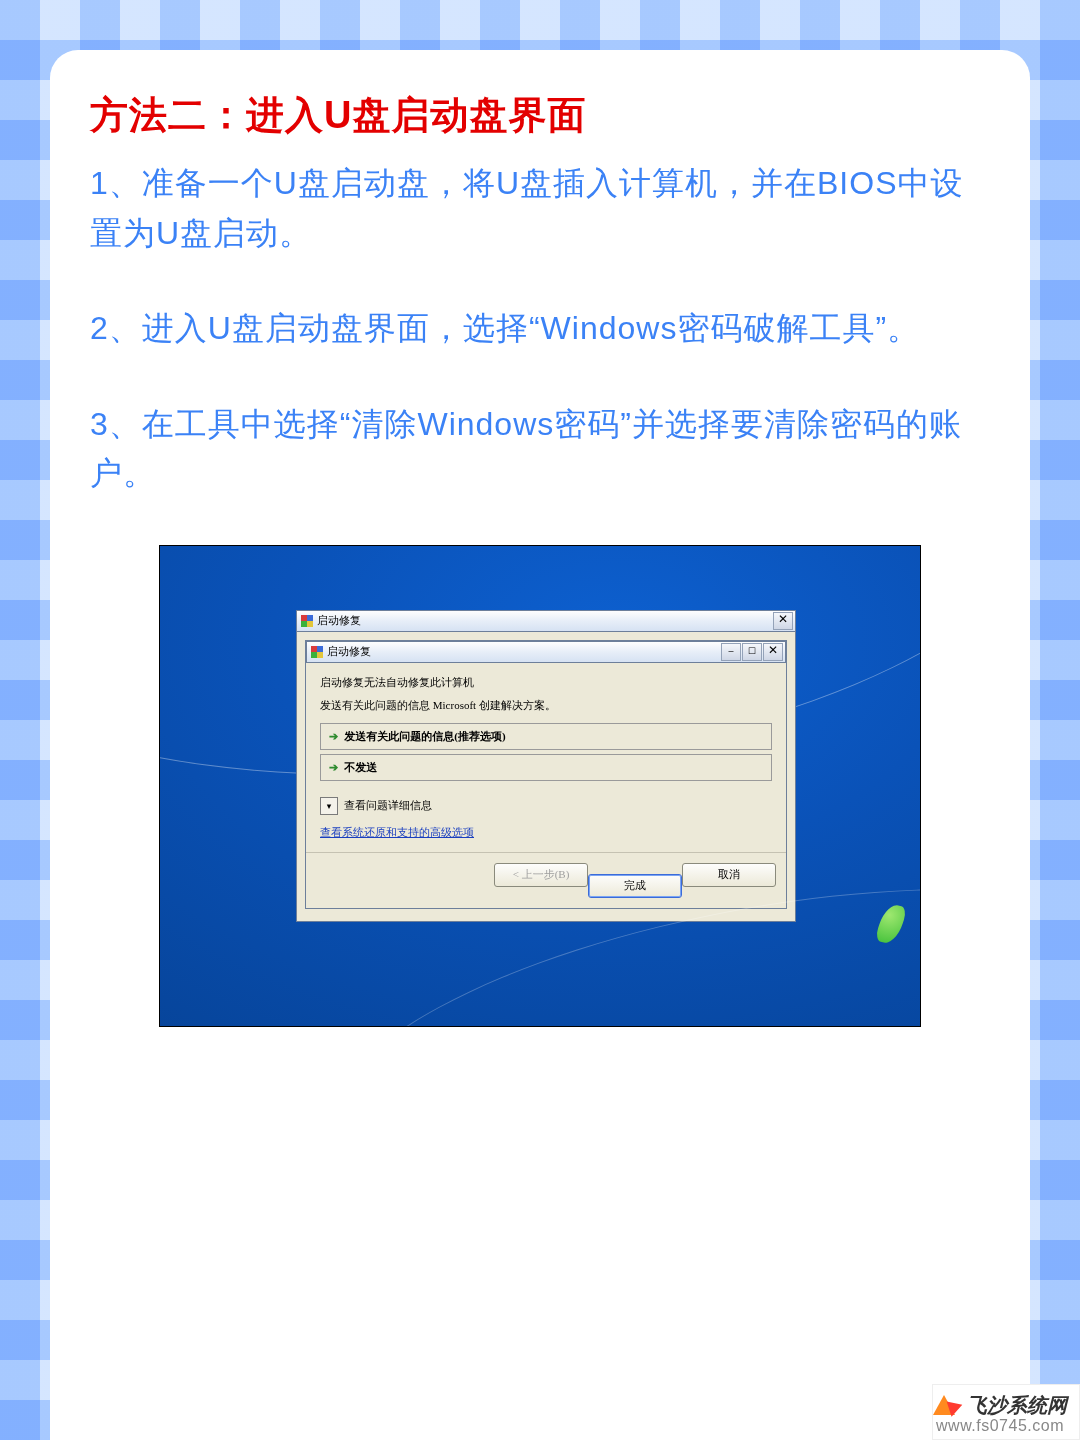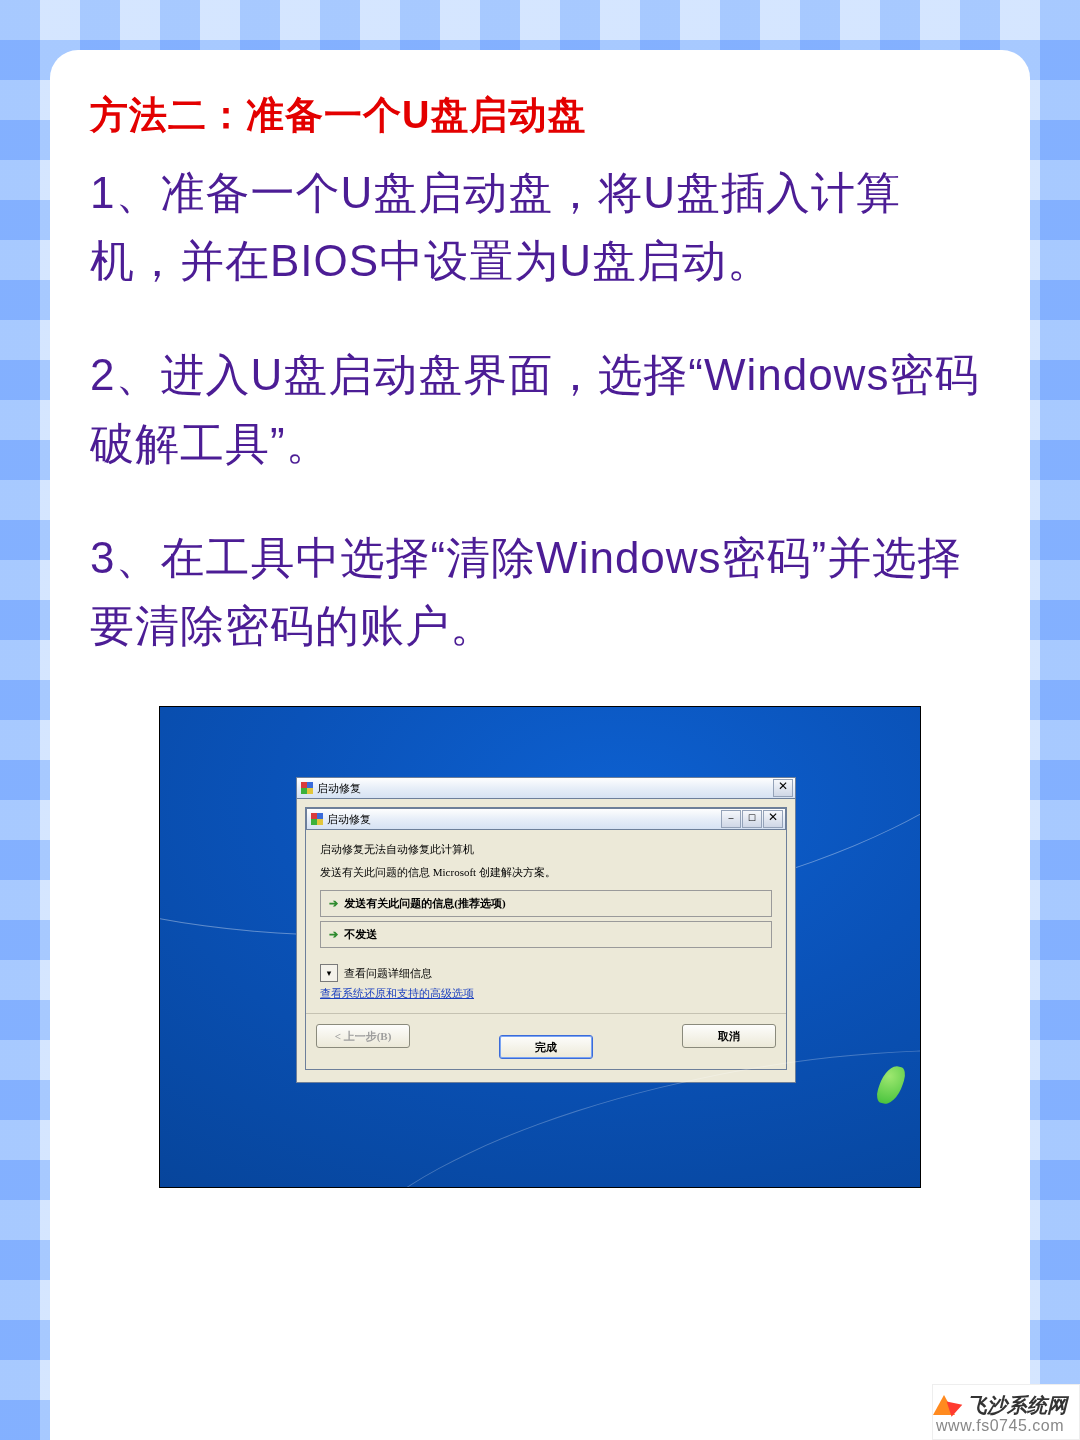--- a/index.html
+++ b/index.html
@@ -14,21 +14,21 @@
   }
   .page {
     position: absolute;
     left: 50px; top: 50px; right: 50px; bottom: 0;
     background: #fff;
     border-radius: 28px 28px 0 0;
     padding: 40px 40px 0 40px;
   }
 
   .method-title { color:#e30000; font-size:38px; font-weight:700; letter-spacing:1px; margin-bottom:18px; }
-  .step { color:#4c1d95; font-size:44px; line-height:1.55; margin-bottom:46px; letter-spacing:1px; }
+  .step { color:#3b82f6; font-size:32px; line-height:1.55; margin-bottom:46px; letter-spacing:1px; }
   .step:last-of-type { margin-bottom:22px; }
 
   .illustration {
     width: 760px; margin: 0 auto;
     background: radial-gradient(ellipse 980px 620px at 60% 20%, #0d60d0 0%, #0a52b8 35%, #053e8c 100%);
     position: relative;
     border: 1px solid #000;
   }
   
   .illustration::before, .illustration::after {
@@ -45,21 +45,21 @@
   }
   .leaf {
     position:absolute; right:18px; bottom:82px; width:22px; height:40px;
     background: radial-gradient(circle at 30% 30%, #9fe870, #3fbf38);
     border-radius: 60% 30% 60% 30%;
     transform: rotate(18deg);
   }
 
   .window {
     position: relative;
-    left: 136px; top: 70px;
+    left: 136px; top: 64px;
     width: 500px;
     font-family: Tahoma, "Microsoft Sans Serif", sans-serif;
     font-size: 11px;
     color:#000;
   }
   .title-bar {
     height: 20px;
     background: linear-gradient(#fefefe, #e7eef8 50%, #d6e2f3);
     border: 1px solid #6d7f9a;
     display:flex; align-items:center; padding:0 2px 0 4px;
@@ -100,24 +100,24 @@
     margin-bottom:4px; font-weight:700; font-family:SimSun, serif;
   }
   .arrow-ic { color:#2e8b2e; font-weight:700; }
 
   .expand-row { display:flex; align-items:center; gap:6px; margin-top:16px; font-family:SimSun, serif;}
   .expand-btn {
     width:16px; height:16px; border:1px solid #7a7a7a; background:#f4f2ea;
     display:flex; align-items:center; justify-content:center; font-size:9px;
   }
 
-  .link-row { margin-top:4px; }
+  .link-row { margin-top:10px; }
   .link-row span { color:#1a3fbf; text-decoration:underline; cursor:pointer; font-family:SimSun, serif;}
 
-  .btn-row { display:flex; justify-content:space-between; gap:10px; padding:10px 10px 10px 10px; background:#ece9d8; border-top:1px solid #c5c2b2;font-weight:bold;}
+  .btn-row { display:flex; justify-content:flex-end; padding:10px 10px 10px 10px; background:#ece9d8; border-top:1px solid #c5c2b2;}
   .dlg-btn {
     min-width:72px; height:22px; font-size:11px;
     background:linear-gradient(#fdfdfc,#ece9d8);
     border:1px solid #8a8a7c; border-radius:3px;
     padding:0 10px; display:flex; align-items:center; justify-content:center;
     font-family:Tahoma, SimSun, serif;
   }
   .dlg-btn.disabled { color:#9e9e9e; }
   .dlg-btn.default { border:1px solid #3b6bd9; box-shadow:0 0 0 1px #7aa4f3 inset;margin-top:11px; }
 
@@ -157,21 +157,21 @@
   }
   .brand-text { font-size:20px; font-weight:700; color:#333; font-style:italic; }
   .brand-sub { font-size:16px; color:#888; letter-spacing:.5px; margin-top:-2px;}
 </style>
 </head>
 <body>
 
 <div class="outer">
   <div class="page">
 
-    <div class="method-title">方法二：准备一个U盘启动盘</div>
+    <div class="method-title">方法二：进入U盘启动盘界面</div>
 
     <div class="step">1、准备一个U盘启动盘，将U盘插入计算机，并在BIOS中设置为U盘启动。</div>
     <div class="step">2、进入U盘启动盘界面，选择“Windows密码破解工具”。</div>
     <div class="step">3、在工具中选择“清除Windows密码”并选择要清除密码的账户。</div>
 
     <div class="illustration">
       <div class="leaf"></div>
 
       <div class="window">
 

